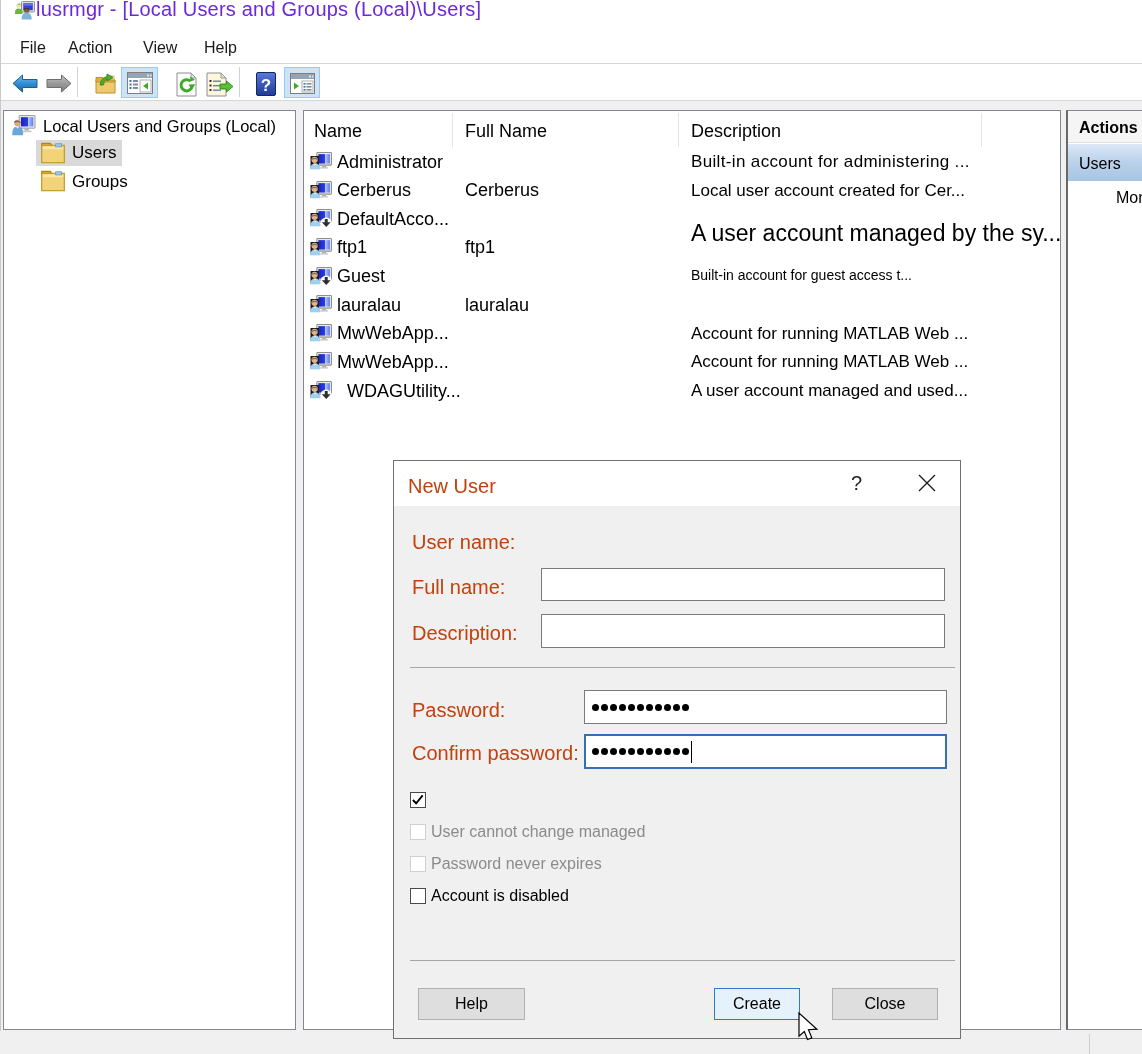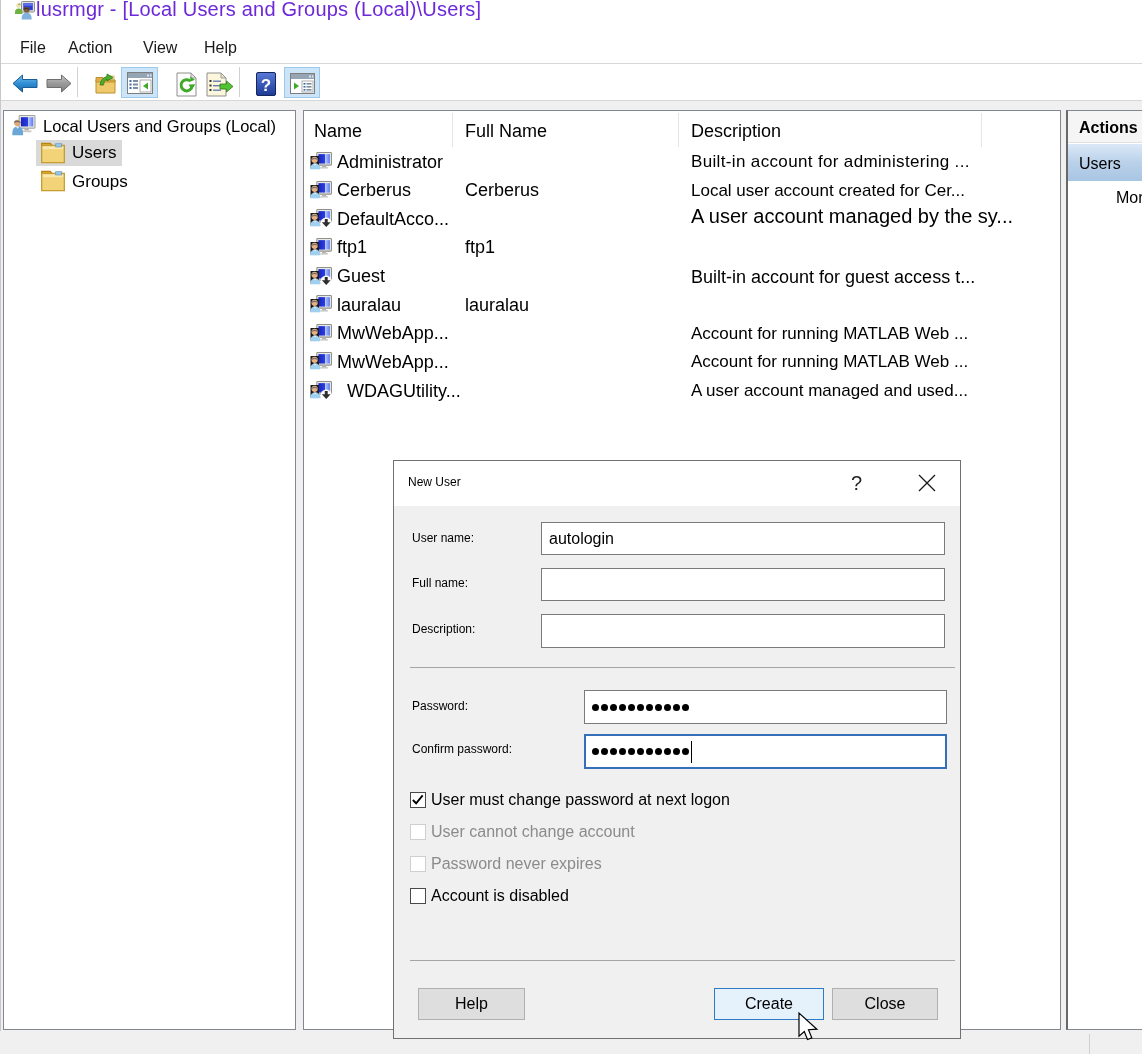--- a/index.html
+++ b/index.html
@@ -21,21 +21,21 @@
   #treepane { left:3px; top:110px; width:293px; height:920px; background:#fff; border:1px solid #828790; }
   #listpane { left:303px; top:110px; width:758px; height:920px; background:#fff; border:1px solid #828790; }
   #actionpane { left:1066px; top:110px; width:76px; height:920px; background:#fff; border-left:2px solid #696969; border-top:1px solid #828790; border-bottom:1px solid #828790; }
   .hdrsep { top:2px; width:1px; height:34px; background:#e5e5e5; }
   .rowtext { font-size:18px; color:#000; white-space:nowrap; position:absolute; }
   
   #statusbar { left:0; top:1031px; width:1142px; height:23px; background:#f0f0f0; }
   
   #dialog { left:393px; top:460px; width:568px; height:579px; background:#f0f0f0; border:1px solid #707070; }
   #dlgtitle { left:0; top:0; width:566px; height:45px; background:#fff; }
-  .dlabel { font-size:12px; color:#000000; white-space:nowrap; position:absolute; }
+  .dlabel { font-size:20px; color:#c2410c; white-space:nowrap; position:absolute; }
   .dinput { position:absolute; background:#fff; border:1px solid #7a7a7a; font-size:16px; }
   .dsep { position:absolute; left:16px; width:545px; height:1px; background:#a5a5a5; }
   .cb { position:absolute; left:16px; width:16px; height:16px; background:#fff; border:1px solid #4a4a4a; }
   .cbd { border-color:#cfcfcf; }
   .cbtext { position:absolute; left:37px; font-size:16px; white-space:nowrap; }
   .btn { position:absolute; height:32px; background:#dedede; border:1px solid #b0b0b0; font-size:16px; color:#000; text-align:center; line-height:30px; }
   .dots { position:absolute; left:198px; display:flex; gap:2px; align-items:center; height:7px; }
   .dots i { width:7px; height:7px; border-radius:50%; background:#000; }
 </style>
 </head>
@@ -222,31 +222,31 @@
   <svg class="abs" style="left:310px; top:180px;" width="22" height="22" viewBox="0 0 21 19">
     <use href="#usr"></use>
   </svg>
   <div class="abs rowtext" style="left:337px; top:180px;">Cerberus</div>
   <div class="abs rowtext" style="left:465px; top:180px;">Cerberus</div>
   <div class="abs rowtext" style="left:691px; top:181px; font-size:17px;">Local user account created for Cer...</div>
   <svg class="abs" style="left:310px; top:208px;" width="22" height="22" viewBox="0 0 21 19">
     <use href="#usrd"></use>
   </svg>
   <div class="abs rowtext" style="left:337px; top:209px;">DefaultAcco...</div>
-  <div class="abs rowtext" style="left:691px; top:205px; font-size:20px;">A user account managed by the sy...</div>
+  <div class="abs rowtext" style="left:691px; top:220px; font-size:23px;">A user account managed by the sy...</div>
   <svg class="abs" style="left:310px; top:237px;" width="22" height="22" viewBox="0 0 21 19">
     <use href="#usr"></use>
   </svg>
   <div class="abs rowtext" style="left:337px; top:237px;">ftp1</div>
   <div class="abs rowtext" style="left:465px; top:237px;">ftp1</div>
   <svg class="abs" style="left:310px; top:266px;" width="22" height="22" viewBox="0 0 21 19">
     <use href="#usrd"></use>
   </svg>
   <div class="abs rowtext" style="left:337px; top:266px;">Guest</div>
-  <div class="abs rowtext" style="left:691px; top:267px; font-size:18px;">Built-in account for guest access t...</div>
+  <div class="abs rowtext" style="left:691px; top:267px; font-size:14px;">Built-in account for guest access t...</div>
   <svg class="abs" style="left:310px; top:294px;" width="22" height="22" viewBox="0 0 21 19">
     <use href="#usr"></use>
   </svg>
   <div class="abs rowtext" style="left:337px; top:295px;">lauralau</div>
   <div class="abs rowtext" style="left:465px; top:295px;">lauralau</div>
   <svg class="abs" style="left:310px; top:323px;" width="22" height="22" viewBox="0 0 21 19">
     <use href="#usr"></use>
   </svg>
   <div class="abs rowtext" style="left:337px; top:323px;">MwWebApp...</div>
   <div class="abs rowtext" style="left:691px; top:324px; font-size:17px;">Account for running MATLAB Web ...</div>
@@ -274,21 +274,20 @@
   <div class="abs" id="dialog">
     <div class="abs" id="dlgtitle"></div>
     <div class="dlabel" style="left:14px; top:14px;">New User</div>
     <div class="dlabel" style="left:457px; top:11px; font-size:20px; color:#222;">?</div>
     <svg class="abs" style="left:524px; top:13px;" width="18" height="18" viewBox="0 0 18 18">
       <path d="M1 1 L17 17 M17 1 L1 17" stroke="#1a1a1a" stroke-width="1.3" fill="none"></path>
     </svg>
     <div class="dlabel" style="left:18px; top:70px;">User name:</div>
     <div class="dlabel" style="left:18px; top:115px;">Full name:</div>
     <div class="dlabel" style="left:18px; top:161px;">Description:</div>
-    <div class="dinput" style="left:147px; top:61px; width:404px; height:33px; line-height:31px; padding-left:7px;">autologin</div>
     <div class="dinput" style="left:147px; top:107px; width:404px; height:33px;"></div>
     <div class="dinput" style="left:147px; top:153px; width:404px; height:34px;"></div>
     <div class="dsep" style="top:206px;"></div>
     <div class="dlabel" style="left:18px; top:238px;text-align:right;">Password:</div>
     <div class="dlabel" style="left:18px; top:281px;">Confirm password:</div>
     <div class="dinput" style="left:190px; top:229px; width:363px; height:34px;"></div>
     <div class="dinput" style="left:190px; top:273px; width:363px; height:35px; border:2px solid #3470b8;"></div>
     <div class="dots" style="top:243px;">
       <i></i>
       <i></i>
@@ -313,28 +312,27 @@
       <i></i>
       <i></i>
       <i></i>
       <i></i>
     </div>
     <div class="abs" style="left:297px; top:280px; width:1px; height:22px; background:#000;"></div>
     <div class="cb" style="top:331px;"></div>
     <svg class="abs" style="left:17px; top:332px;" width="14" height="14" viewBox="0 0 15 14">
       <path d="M2 7 L5.5 10.5 L12.5 2" fill="none" stroke="#000" stroke-width="2"></path>
     </svg>
-    <div class="cbtext" style="top:330px; color:#000;">User must change password at next logon</div>
     <div class="cb cbd" style="top:363px;"></div>
-    <div class="cbtext" style="top:362px; color:#8b8b8b;">User cannot change account</div>
+    <div class="cbtext" style="top:362px; color:#8b8b8b;">User cannot change managed</div>
     <div class="cb cbd" style="top:395px;"></div>
     <div class="cbtext" style="top:394px; color:#8b8b8b;">Password never expires</div>
     <div class="cb" style="top:427px;"></div>
     <div class="cbtext" style="top:426px; color:#000;">Account is disabled</div>
     <div class="dsep" style="top:499px;"></div>
     <div class="btn" style="left:24px; top:527px; width:107px;">Help</div>
-    <div class="btn" style="left:320px; top:527px; width:110px; background:#e5f1fb; border-color:#2e7ac6;">Create</div>
+    <div class="btn" style="left:320px; top:527px; width:86px; background:#e5f1fb; border-color:#2e7ac6;">Create</div>
     <div class="btn" style="left:438px; top:527px; width:106px;">Close</div>
   </div>
 
   <svg class="abs" style="left:797px; top:1011px;" width="22" height="32" viewBox="0 0 22 32">
     <path d="M2 2 L2 25.2 L7.3 20.5 L10.5 28.5 L14.8 26.8 L11.5 18.7 L19.9 18.2 Z" fill="#fff" stroke="#000" stroke-width="1.2"></path>
   </svg>
 
 </body></html>

